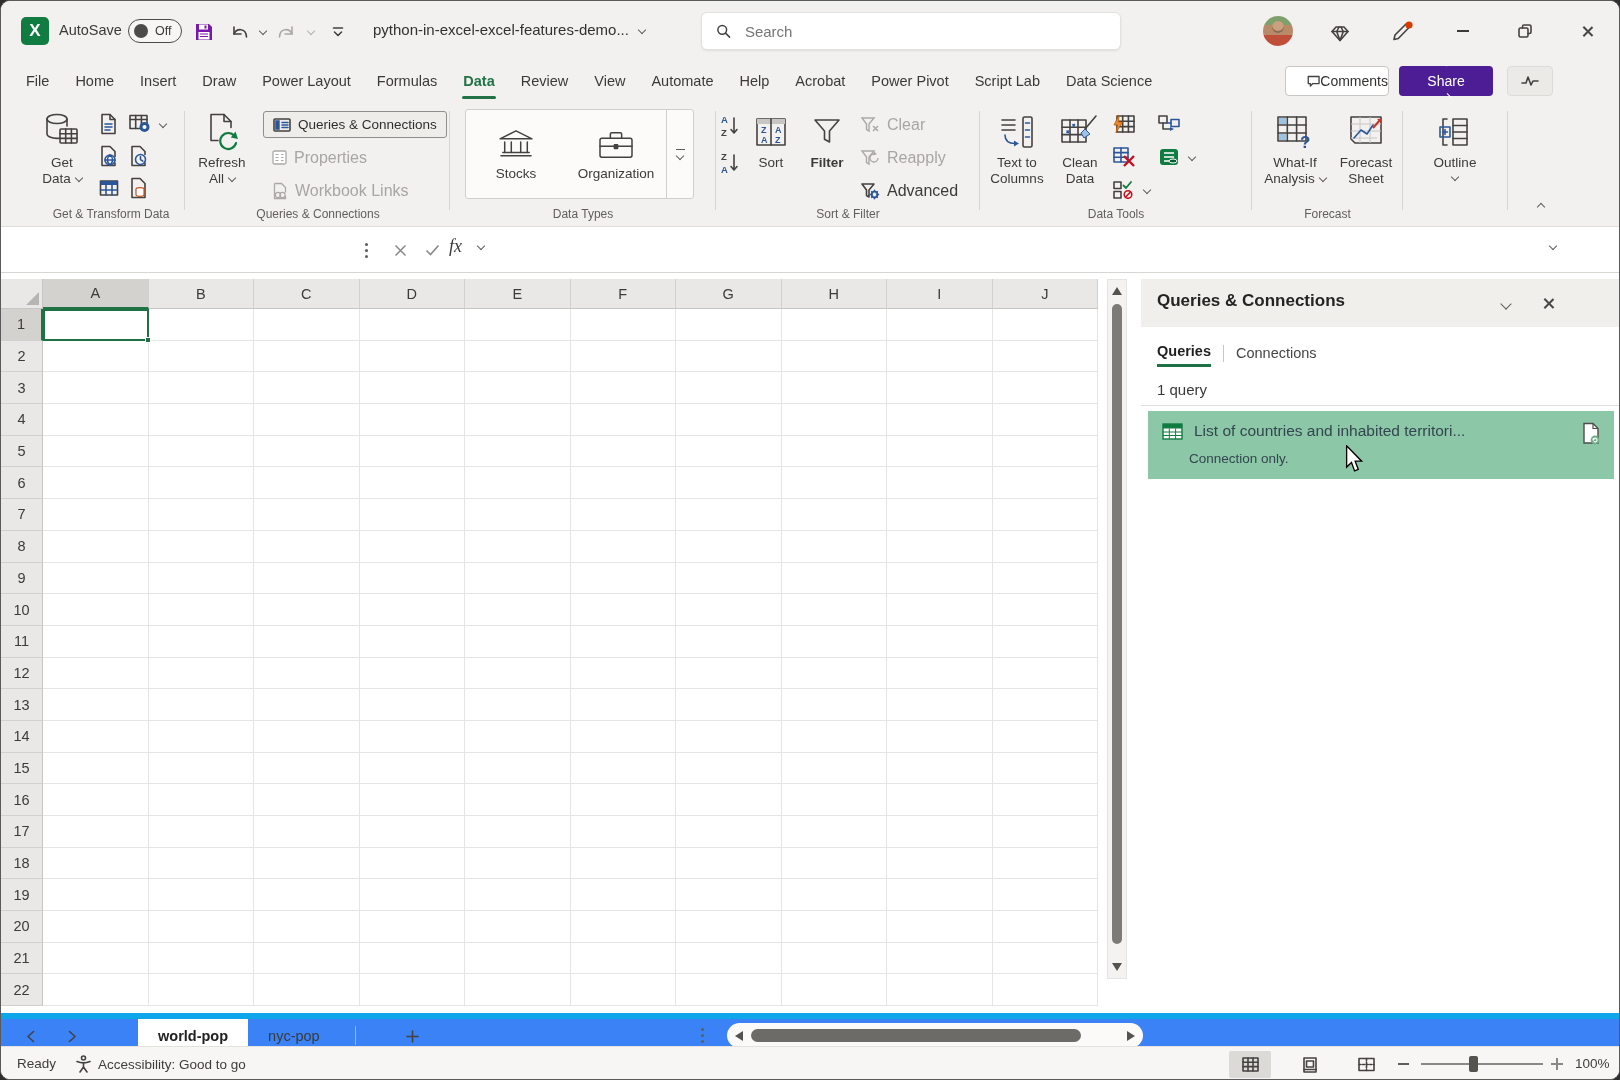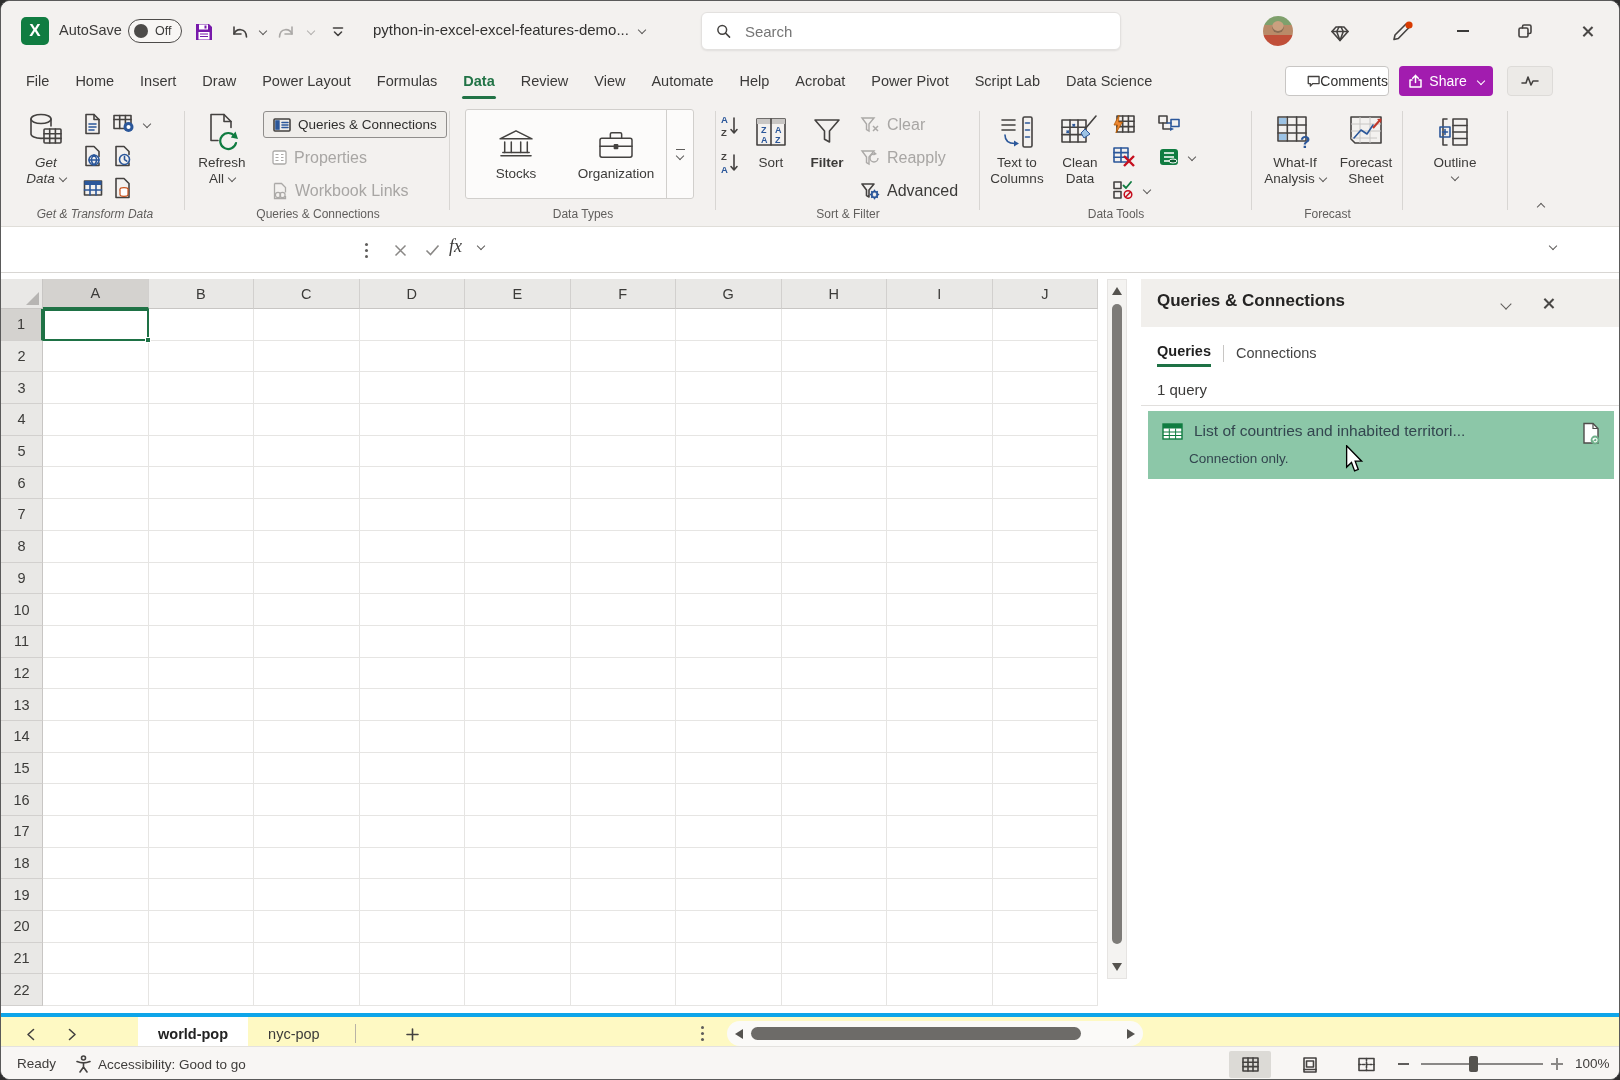--- a/index.html
+++ b/index.html
@@ -114,21 +114,21 @@
   #query-count{position:absolute;left:16px;top:102px;font-size:15px;color:#3b3a39;}
   #panel-rule{position:absolute;left:0;top:126px;width:100%;height:1px;background:#e1dfdd;}
   #query-item{position:absolute;left:7px;top:132px;width:466px;height:68px;background:#8cc7a8;}
   #query-item .qrow{position:absolute;left:14px;top:11px;display:flex;align-items:center;gap:11px;}
   #query-name{font-size:15.5px;color:#33464f;white-space:nowrap;}
   #query-status{position:absolute;left:41px;top:40px;font-size:13.5px;color:#33464f;}
   #query-doc-icon{position:absolute;right:14px;top:11px;}
   #cursor{position:absolute;left:1343px;top:444px;z-index:60;}
 
   
-  #sheetbar{position:absolute;left:0;top:1012px;width:100%;height:33px;background:#fef9c3;border-top:4px solid #0ea5e9;}
+  #sheetbar{position:absolute;left:0;top:1012px;width:100%;height:33px;background:#3b82f6;border-top:6px solid #0ea5e9;}
   .navarr{position:absolute;top:6px;width:26px;height:22px;display:flex;align-items:center;justify-content:center;}
   #stabs{position:absolute;left:137px;top:0;height:33px;display:flex;}
   .stab{height:33px;display:flex;align-items:center;padding:0 20px;font-size:14.5px;color:#3b3a39;position:relative;}
   .stab.active{background:#fff;font-weight:700;color:#222;}
   .stab.active::after{content:"";position:absolute;left:0;right:0;bottom:0;height:3px;background:#1e7145;}
   #stab-div{position:absolute;left:354px;top:7px;width:1px;height:19px;background:#b9b3a6;}
   #add-sheet{position:absolute;left:398px;top:4px;width:26px;height:26px;display:flex;align-items:center;justify-content:center;}
   #sheet-dots{position:absolute;left:700px;top:9px;}
   #hsb{position:absolute;left:726px;top:4px;width:416px;height:25px;background:#fbfaf8;border-radius:13px;display:flex;align-items:center;padding:0 8px;}
   #hsb .tri-left{width:0;height:0;border-top:5px solid transparent;border-bottom:5px solid transparent;border-right:8px solid #55534f;}
@@ -245,38 +245,38 @@
         <div class="rtab">Power Pivot</div>
         <div class="rtab">Script Lab</div>
         <div class="rtab">Data Science</div>
       </div>
     <div id="comments-btn">
       <svg width="16" height="15" viewBox="0 0 16 15">
         <path d="M1.5 1.5 h13 v8.5 h-7.5 l-3 3 v-3 h-2.5 z" class="ic" stroke-width="1.3"></path>
       </svg>
       <span>Comments</span>
     </div>
-    <div id="share-btn" style="background: #a21caf;">
+    <div id="share-btn" style="background: #4c1d95; flex-direction: column;">
       <svg width="15" height="14" viewBox="0 0 15 14">
         <path d="M7.5 8.5 V1.5 M7.5 1.5 L4.7 4.2 M7.5 1.5 L10.3 4.2" stroke="#fff" stroke-width="1.5" fill="none" stroke-linecap="round" stroke-linejoin="round"></path>
         <path d="M4 6 H2 v7 h11 V6 h-2" stroke="#fff" stroke-width="1.5" fill="none" stroke-linecap="round" stroke-linejoin="round"></path>
       </svg>
       <span>Share</span>
       <span class="chev white"></span>
     </div>
     <div id="mini-activity-btn">
       <svg width="18" height="12" viewBox="0 0 18 12">
         <polyline points="1,8 5,8 7,2 10,10 12,6 17,6" class="ic" stroke-width="1.4"></polyline>
       </svg>
     </div>
   </div>
 
   <div id="ribbon">
 
-    <div class="rgroup" style="left:8px;width:172px;font-style:italic;">
+    <div class="rgroup" style="left:24px;width:172px;">
       <div class="gcontent" style="gap:10px;padding-left:10px;">
         <div class="bigbtn" style="width:54px;">
           <div class="bicon">
             <svg width="36" height="40" viewBox="0 0 36 40">
               <ellipse cx="13" cy="7" rx="10" ry="4.5" class="ic"></ellipse>
               <path d="M3 7 v15 c0 2.4 4.4 4.4 10 4.4 .8 0 1.8 -.05 2.6 -.15 M23 7 v7" class="ic"></path>
               <rect x="16" y="17" width="17" height="14" rx="1" fill="#fff" class="ic"></rect>
               <path d="M16 21.7 h17 M16 26.4 h17 M21.7 17 v14 M27.4 17 v14" class="ic" stroke-width="1"></path>
             </svg>
           </div>

